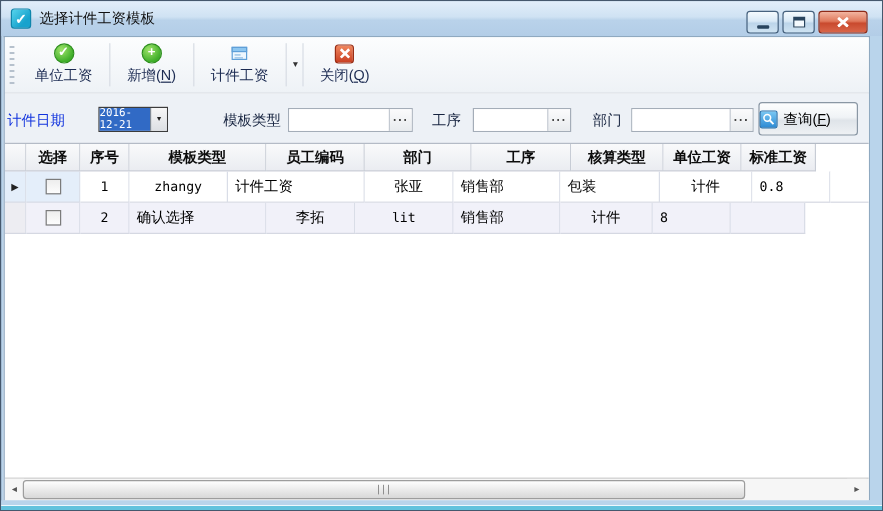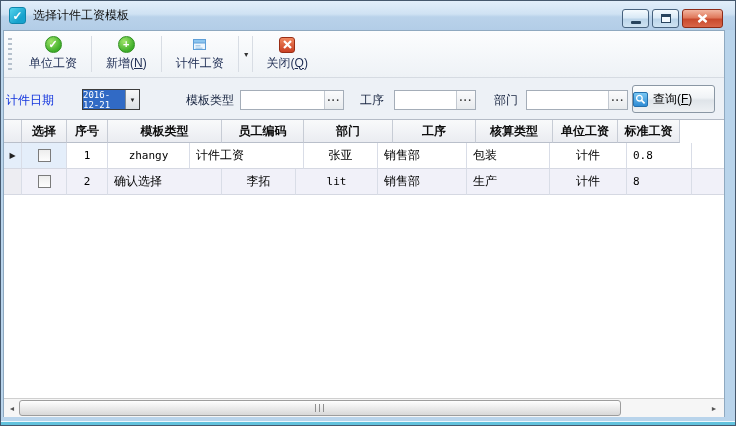--- a/index.html
+++ b/index.html
@@ -238,21 +238,20 @@
       <div class="grid-row datarow row-alt">
         <div class="cell w-ind ind"></div>
         <div class="cell w-sel">
             <div class="checkbox"></div>
           </div>
         <div class="cell w-idx mono">2</div>
         <div class="cell w-tpl left">确认选择</div>
         <div class="cell w-name">李拓</div>
         <div class="cell w-code mono">lit</div>
         <div class="cell w-dept left">销售部</div>
-        <div class="cell w-proc left">生产</div>
         <div class="cell w-calc">计件</div>
         <div class="cell w-unit left mono">8</div>
         <div class="cell w-std"></div>
       </div>
     </div>
 
     <div class="hscroll">
       <div class="sb-arrow left">◄</div>
       <div class="sb-thumb">
         <div class="sb-grip"></div>

